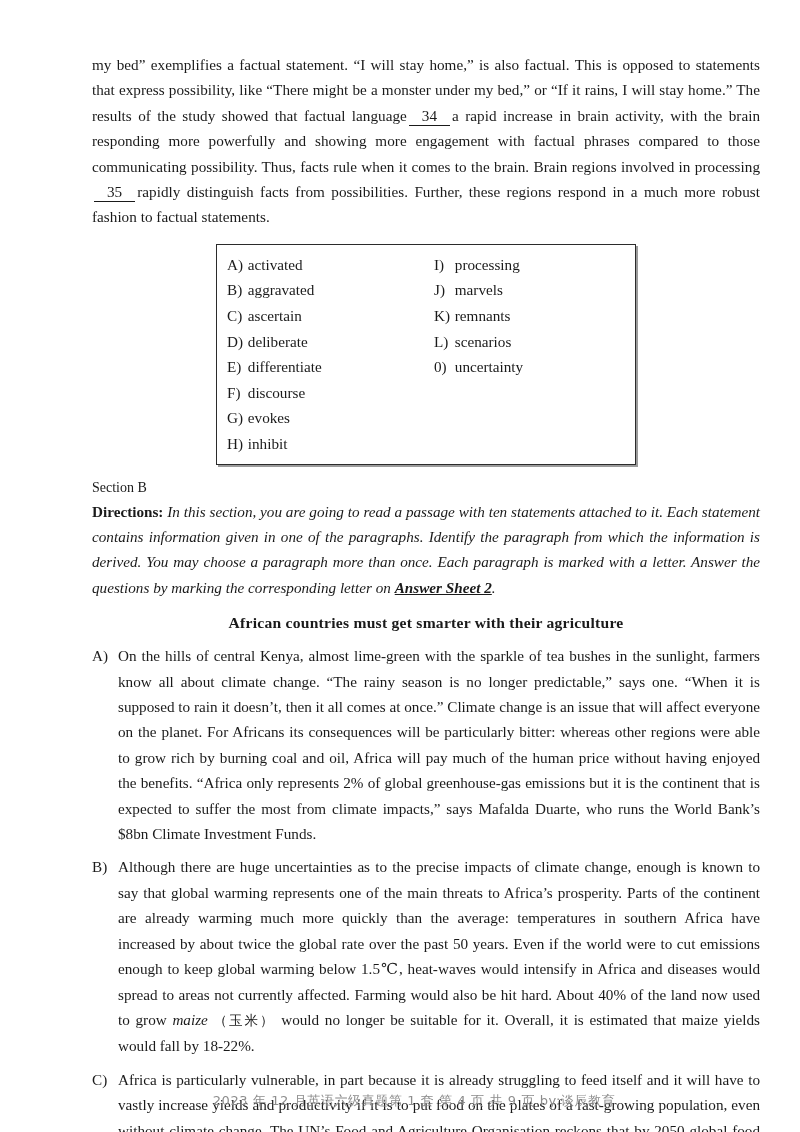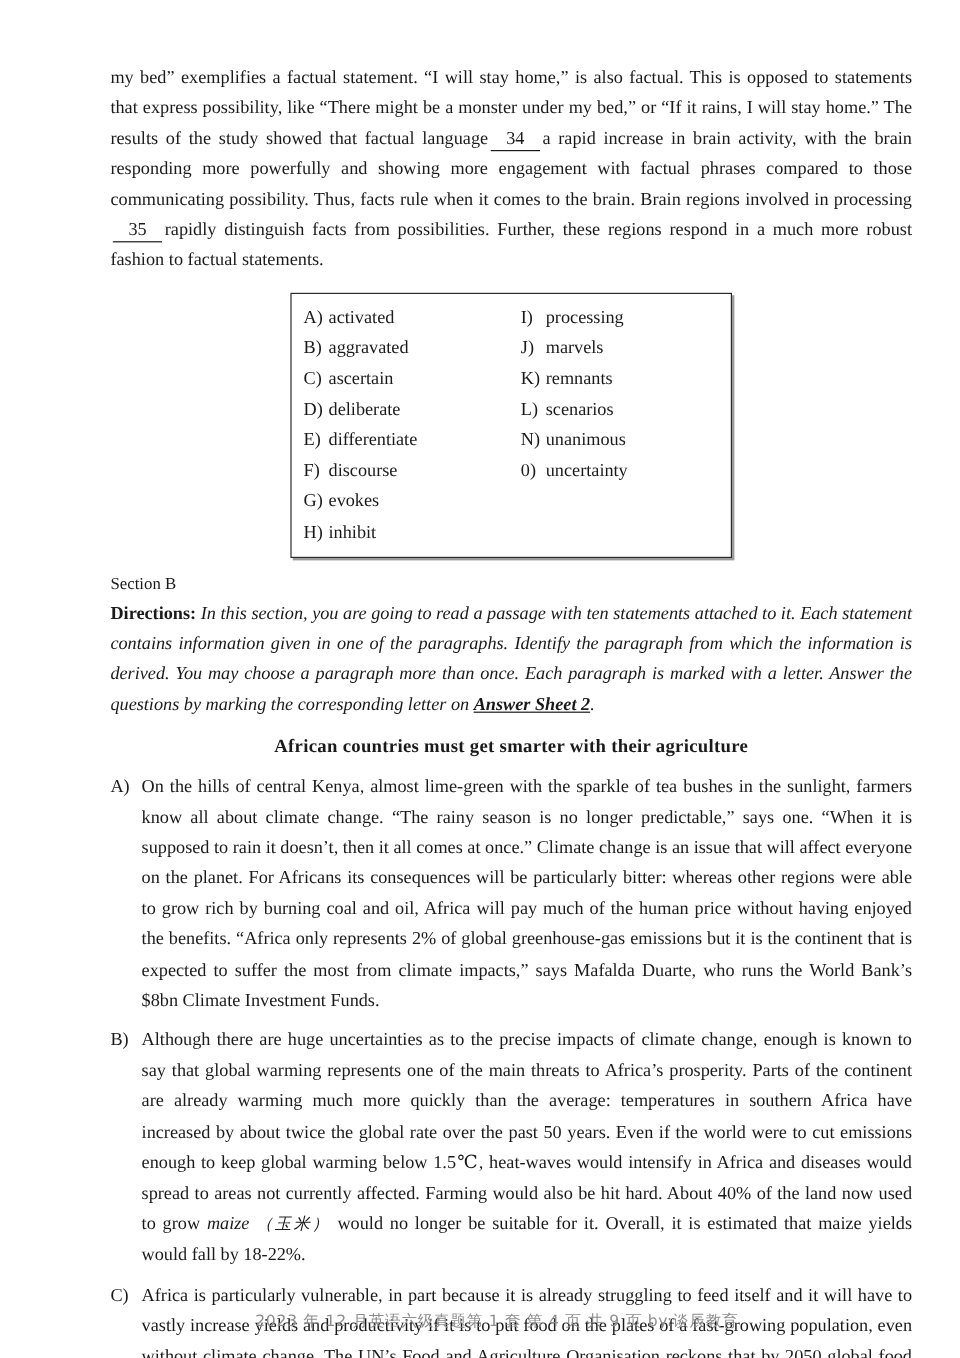--- a/index.html
+++ b/index.html
@@ -43,21 +43,21 @@
     margin: 0 2px;
   }
 
   
   .bank-wrap {
     margin-top: 14px;
     display: flex;
     justify-content: center;
   }
   .bank {
-    width: 368px;
+    width: 420px;
     border: 1.3px solid #2b2b2b;
     box-shadow: 2px 2px 0 0 #9b9b9b;
     padding: 7px 0 7px 0;
     background: #fff;
     display: flex;
   }
   .bank-col {
     width: 50%;
     padding-left: 10px;
   }
@@ -108,21 +108,21 @@
     line-height: 25.4px;
   }
   .lpara .ptext {
     flex: 1 1 auto;
     font-size: 15.2px;
     line-height: 25.4px;
     text-align: justify;
     text-justify: inter-word;
   }
   .lpara .ptext i { font-style: italic; }
-  .cjk { font-family: "DejaVu Sans", sans-serif; font-size: 13.6px; font-style: italic; }
+  .cjk { font-family: "DejaVu Sans", sans-serif; font-size: 13.6px; }
 
   
   .footer {
     position: absolute;
     left: 0;
     right: 12px;
     bottom: 22px;
     text-align: center;
     color: #8d8d8d;
     font-size: 13px;
@@ -147,21 +147,20 @@
         <div class="bank-item"><span class="lbl">E)</span> <span>differentiate</span></div>
         <div class="bank-item"><span class="lbl">F)</span> <span>discourse</span></div>
         <div class="bank-item"><span class="lbl">G)</span> <span>evokes</span></div>
         <div class="bank-item"><span class="lbl">H)</span> <span>inhibit</span></div>
       </div>
       <div class="bank-col right">
         <div class="bank-item"><span class="lbl">I)</span> <span>processing</span></div>
         <div class="bank-item"><span class="lbl">J)</span> <span>marvels</span></div>
         <div class="bank-item"><span class="lbl">K)</span> <span>remnants</span></div>
         <div class="bank-item"><span class="lbl">L)</span> <span>scenarios</span></div>
-        <div class="bank-item"><span class="lbl">N)</span> <span>unanimous</span></div>
         <div class="bank-item"><span class="lbl">0)</span> <span>uncertainty</span></div>
       </div>
     </div>
   </div>
 
   <div class="section-title">Section B</div>
 
   <p class="directions"><span class="lead">Directions:</span><span class="body"> <span>In this section, you are going to read a passage with ten statements attached to it. Each statement contains information given in one of the paragraphs. Identify the paragraph from which the information is derived. You may choose a paragraph more than once. Each paragraph is marked with a letter. Answer the questions by marking the corresponding letter on </span><b>Answer Sheet 2</b><span>.</span></span></p>
 
   <div class="article-title">African countries must get smarter with their agriculture</div>

